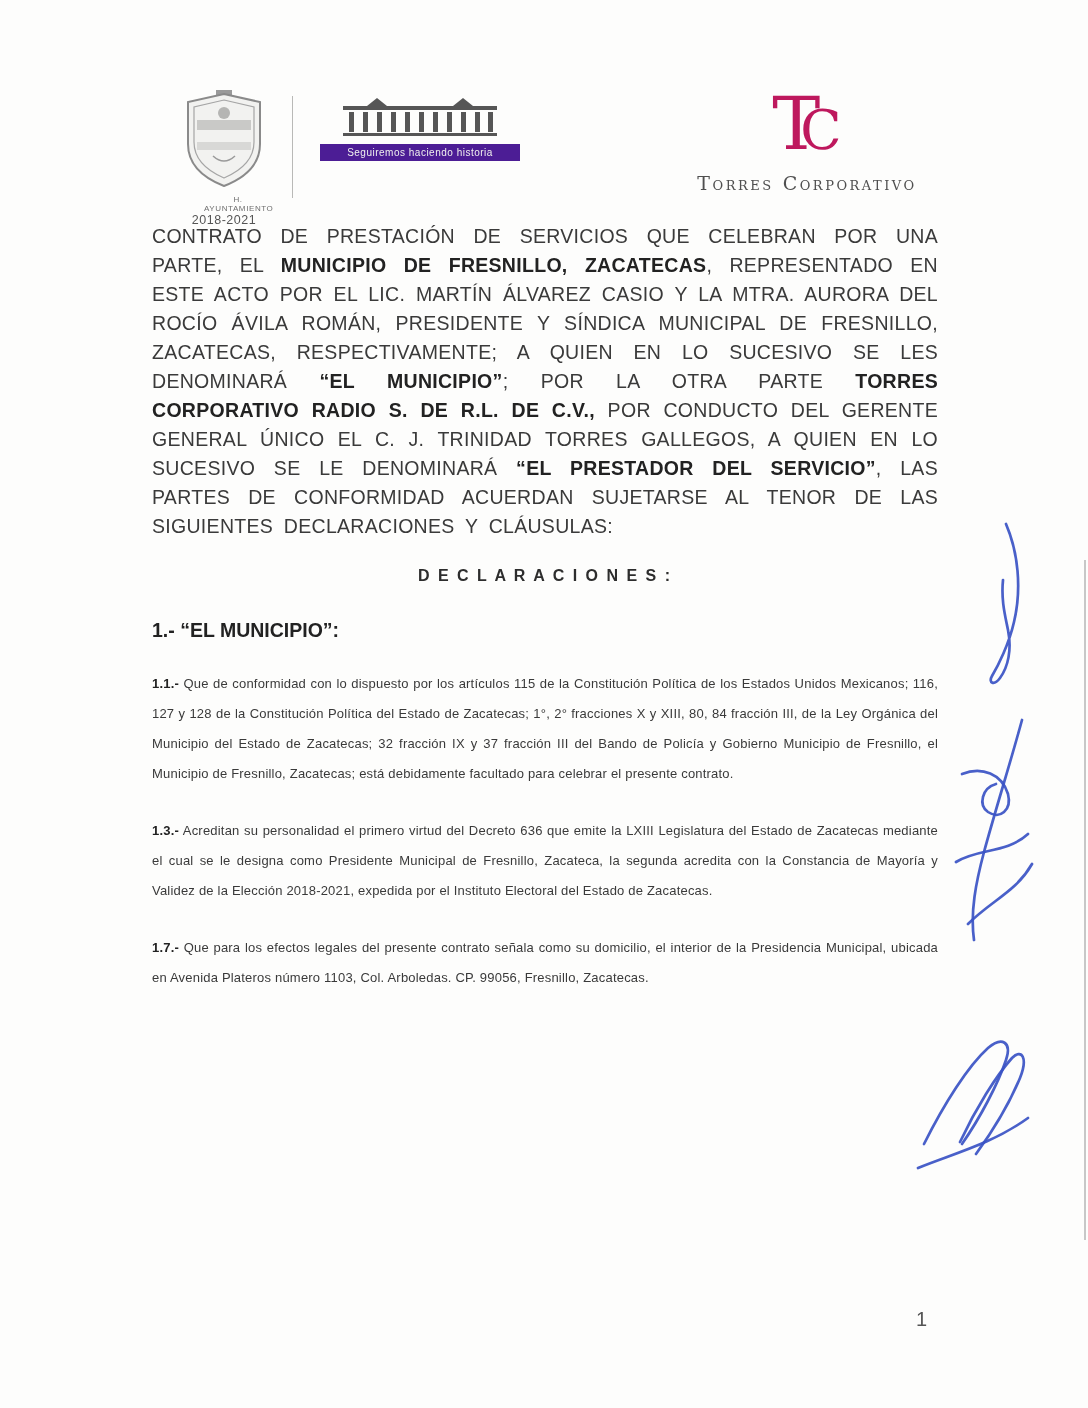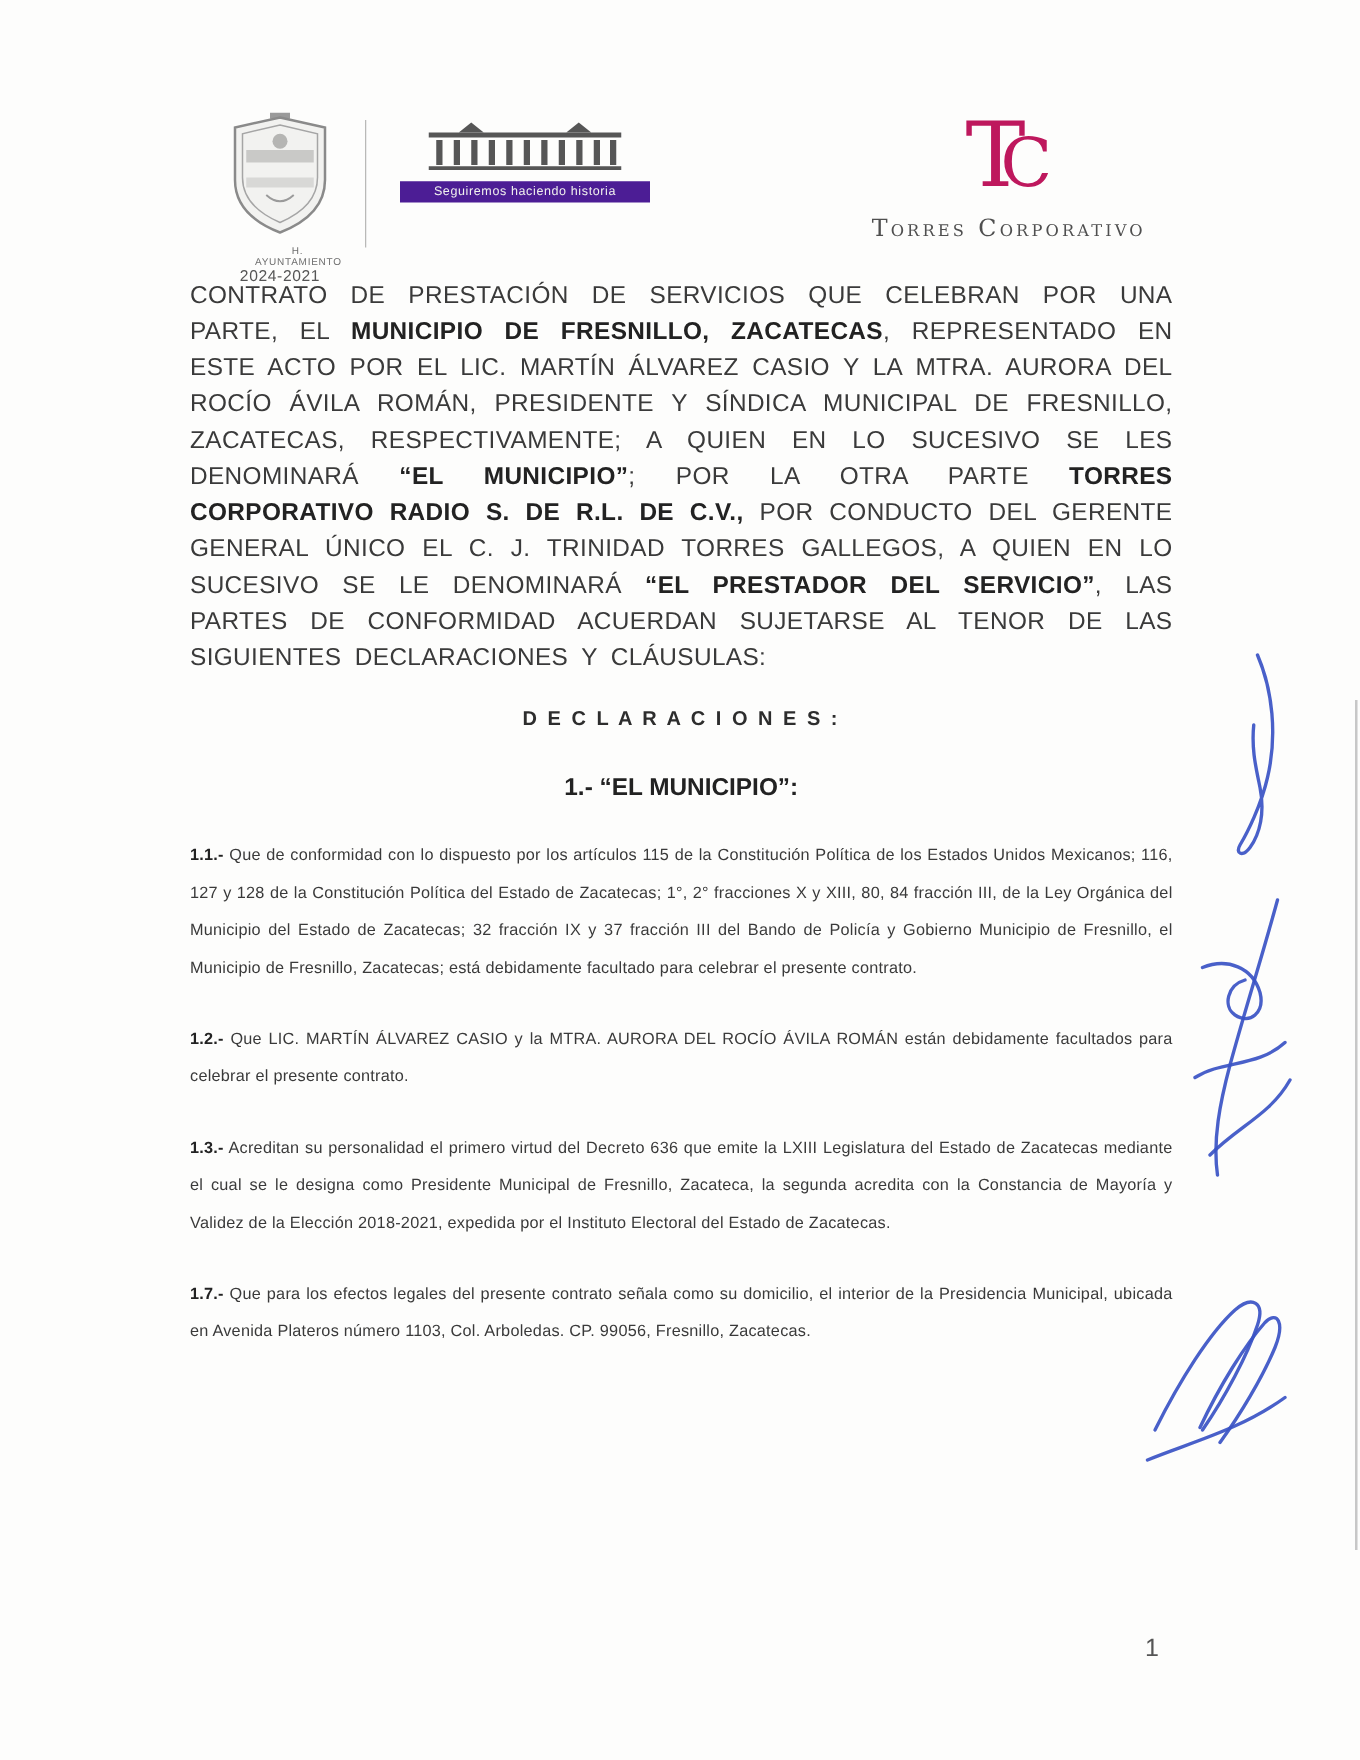--- a/index.html
+++ b/index.html
@@ -27,21 +27,21 @@
   .mono-c { font-size:54px; margin-left:-20px; }
   .torres-name { margin-top:12px; font-family:"DejaVu Serif", serif; color:#4f4f4f; font-size:13px; letter-spacing:2.5px; white-space:nowrap; }
   .torres-name .initial { font-size:19px; }
   .torres-name .word-gap { margin-right:9px; }
 
   
   .doc-body { position:absolute; left:152px; top:222px; width:786px; text-align:justify; }
   .intro { font-size:19.5px; line-height:29px; word-spacing:5px; letter-spacing:.3px; color:#3a3a3a; }
   .intro strong, .clause .cnum, .section-label { color:#222; }
   .heading-decl { margin-top:26px; text-align:center; font-weight:bold; font-size:16px; letter-spacing:2px; color:#2d2d2d; }
-  .section-label { margin-top:34px; font-weight:bold; font-size:19.5px; text-align:center; }
+  .section-label { margin-top:34px; font-weight:bold; font-size:19.5px; text-align:left; }
   .clause { margin-top:27px; font-size:13px; line-height:30px; letter-spacing:.2px; color:#3a3a3a; }
 
   .page-number { position:absolute; left:916px; top:1308px; font-size:20px; color:#555; }
 
   
   .sig { position:absolute; }
   .sig path { fill:none; stroke:#3a53c4; stroke-width:2.7; stroke-linecap:round; opacity:.92; }
   .sig-1 { left:978px; top:518px; }
   .sig-2 { left:944px; top:712px; }
   .sig-3 { left:916px; top:1026px; }
@@ -57,21 +57,21 @@
       <svg width="82" height="100" viewBox="0 0 82 100">
         <rect x="33" y="0" width="16" height="5" fill="#9a9a9a"></rect>
         <path d="M41 4 L77 12 L77 54 Q77 82 41 96 Q5 82 5 54 L5 12 Z" fill="#f2f2f0" stroke="#8a8a8a" stroke-width="2"></path>
         <path d="M41 10 L71 17 L71 52 Q71 75 41 88 Q11 75 11 52 L11 17 Z" fill="none" stroke="#a5a5a5" stroke-width="1.2"></path>
         <rect x="14" y="30" width="54" height="10" fill="#c9c9c7"></rect>
         <rect x="14" y="52" width="54" height="8" fill="#d8d8d6"></rect>
         <circle cx="41" cy="23" r="6" fill="#b5b5b3"></circle>
         <path d="M30 66 Q41 76 52 66" stroke="#9a9a9a" fill="none" stroke-width="1.5"></path>
       </svg>
       <div class="seal-cap1">H. AYUNTAMIENTO</div>
-      <div class="seal-cap2">2024-2021</div>
+      <div class="seal-cap2">2018-2021</div>
     </div>
 
     <div class="header-divider"></div>
 
     <div class="fresnillo">
       <svg width="162" height="44" viewBox="0 0 162 44">
         <rect x="4" y="12" width="154" height="4" fill="#565656"></rect>
         <path d="M28 12 L38 4 L48 12 Z" fill="#565656"></path>
         <path d="M114 12 L124 4 L134 12 Z" fill="#565656"></path>
         <g fill="#565656">
@@ -105,24 +105,20 @@
 
     <div class="heading-decl">D E C L A R A C I O N E S :</div>
 
     <div class="section-label">1.- “EL MUNICIPIO”:</div>
 
     <p class="clause">
       <strong class="cnum">1.1.-</strong>
       <span>Que de conformidad con lo dispuesto por los artículos 115 de la Constitución Política de los Estados Unidos Mexicanos; 116, 127 y 128 de la Constitución Política del Estado de Zacatecas; 1°, 2° fracciones X y XIII, 80, 84 fracción III, de la Ley Orgánica del Municipio del Estado de Zacatecas; 32 fracción IX y 37 fracción III del Bando de Policía y Gobierno Municipio de Fresnillo, el Municipio de Fresnillo, Zacatecas; está debidamente facultado para celebrar el presente contrato.</span>
     </p>
 
-    <p class="clause">
-      <strong class="cnum">1.2.-</strong>
-      <span>Que LIC. MARTÍN ÁLVAREZ CASIO y la MTRA. AURORA DEL ROCÍO ÁVILA ROMÁN están debidamente facultados para celebrar el presente contrato.</span>
-    </p>
 
     <p class="clause">
       <strong class="cnum">1.3.-</strong>
       <span>Acreditan su personalidad el primero virtud del Decreto 636 que emite la LXIII Legislatura del Estado de Zacatecas mediante el cual se le designa como Presidente Municipal de Fresnillo, Zacateca, la segunda acredita con la Constancia de Mayoría y Validez de la Elección 2018-2021, expedida por el Instituto Electoral del Estado de Zacatecas.</span>
     </p>
 
     <p class="clause">
       <strong class="cnum">1.7.-</strong>
       <span>Que para los efectos legales del presente contrato señala como su domicilio, el interior de la Presidencia Municipal, ubicada en Avenida Plateros número 1103, Col. Arboledas. CP. 99056, Fresnillo, Zacatecas.</span>
     </p>

